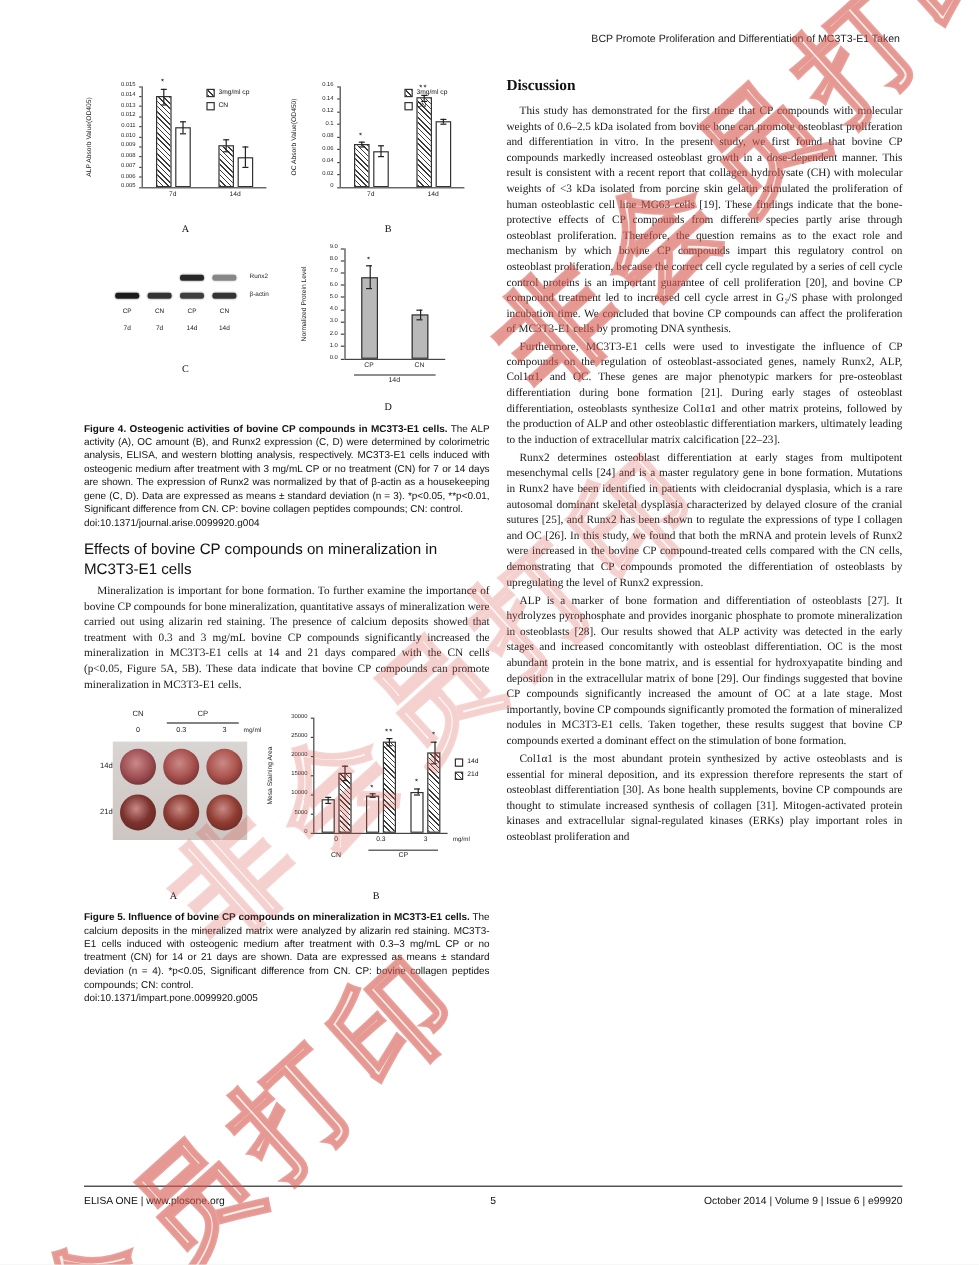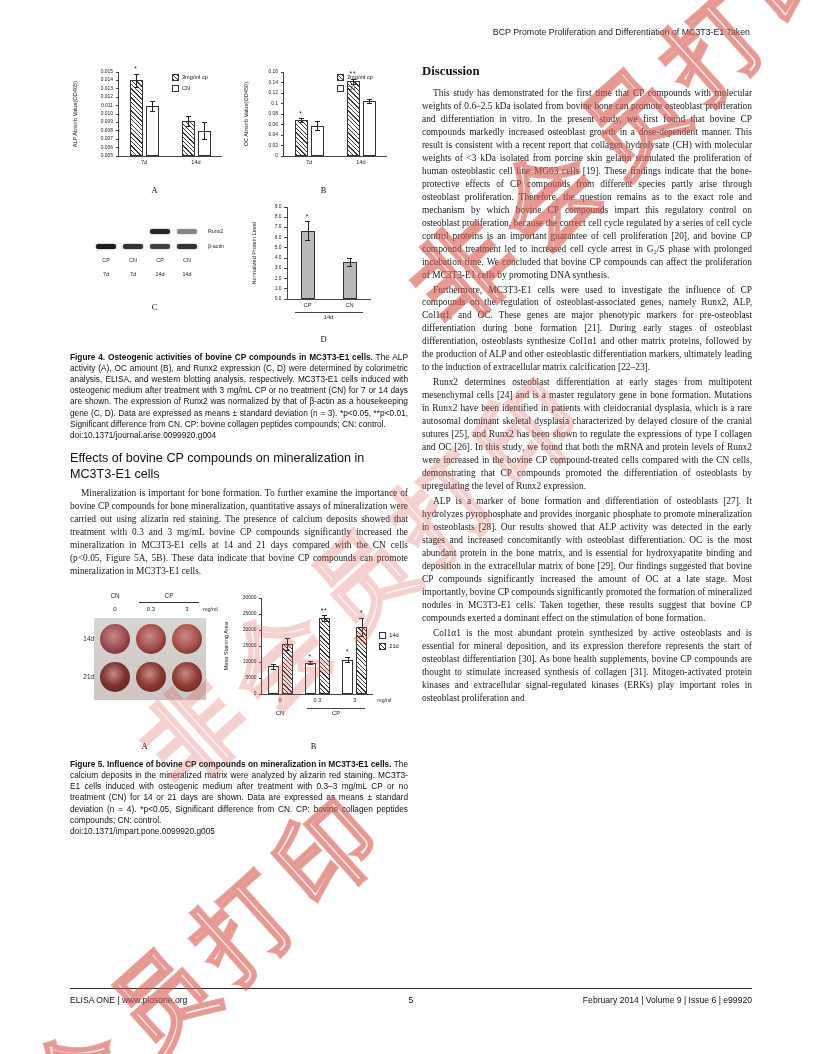--- a/index.html
+++ b/index.html
@@ -338,16 +338,16 @@
       <p class="body">ALP is a marker of bone formation and differentiation of osteoblasts [27]. It hydrolyzes pyrophosphate and provides inorganic phosphate to promote mineralization in osteoblasts [28]. Our results showed that ALP activity was detected in the early stages and increased concomitantly with osteoblast differentiation. OC is the most abundant protein in the bone matrix, and is essential for hydroxyapatite binding and deposition in the extracellular matrix of bone [29]. Our findings suggested that bovine CP compounds significantly increased the amount of OC at a late stage. Most importantly, bovine CP compounds significantly promoted the formation of mineralized nodules in MC3T3-E1 cells. Taken together, these results suggest that bovine CP compounds exerted a dominant effect on the stimulation of bone formation.</p>
       <p class="body">Col1α1 is the most abundant protein synthesized by active osteoblasts and is essential for mineral deposition, and its expression therefore represents the start of osteoblast differentiation [30]. As bone health supplements, bovine CP compounds are thought to stimulate increased synthesis of collagen [31]. Mitogen-activated protein kinases and extracellular signal-regulated kinases (ERKs) play important roles in osteoblast proliferation and</p>
     </div>
 
   </div>
 
   <div class="footline"></div>
   <div class="footer">
     <span class="fl">ELISA ONE | www.plosone.org</span>
     <span class="fc">5</span>
-    <span class="fr">February 2014 | Volume 9 | Issue 6 | e99920</span>
+    <span class="fr">October 2014 | Volume 9 | Issue 6 | e99920</span>
   </div>
 
 </div>
 
 </body></html>

